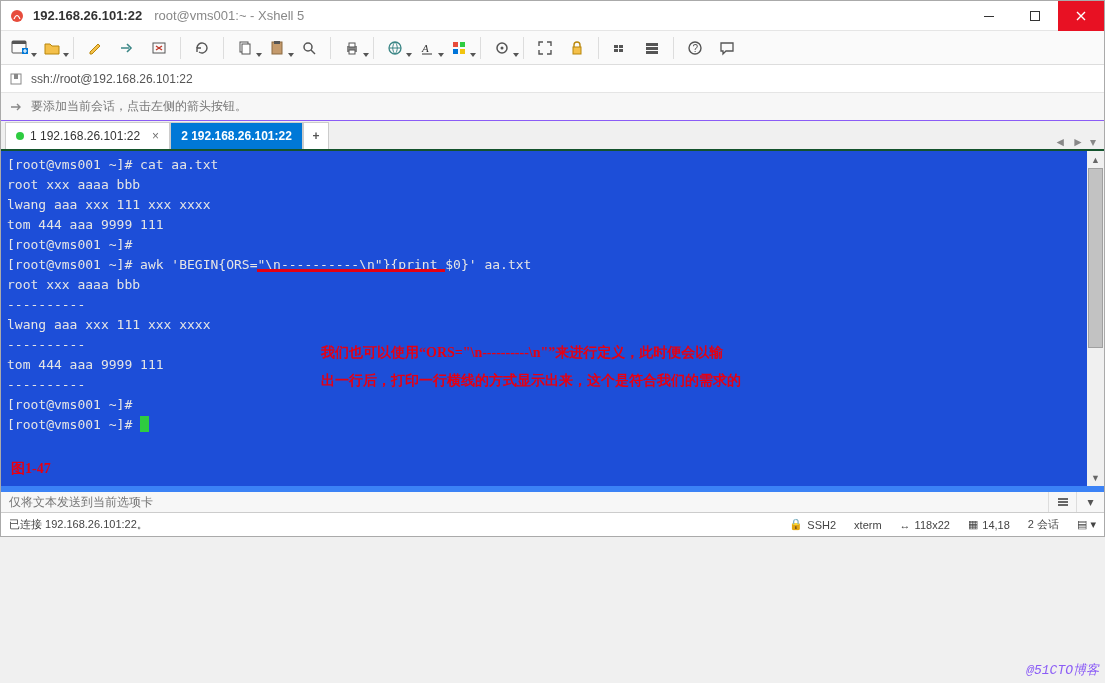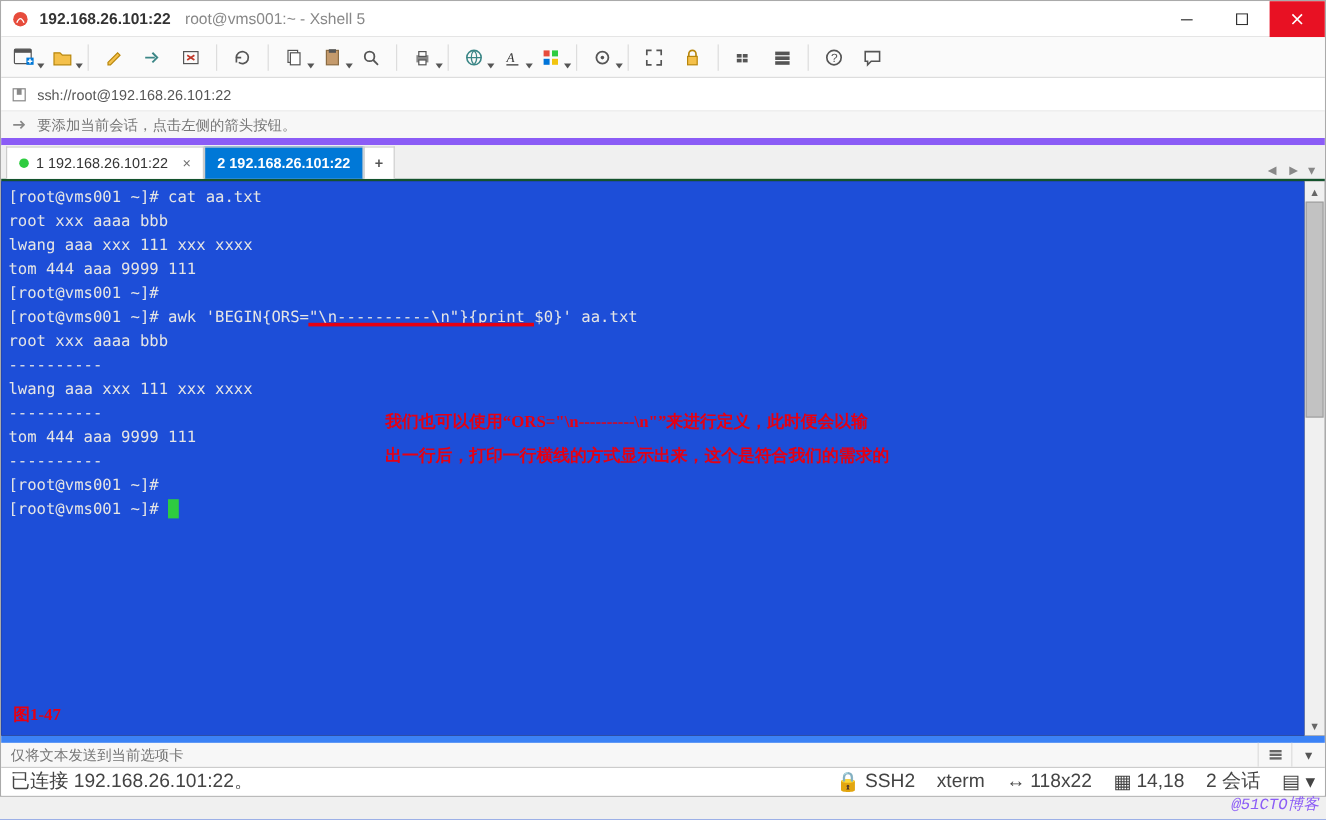--- a/index.html
+++ b/index.html
@@ -1,54 +1,54 @@
 <!DOCTYPE html>
 <html><head>
 <meta charset="utf-8">
 <style>
   * { margin: 0; padding: 0; box-sizing: border-box; }
   body { font-family: "Microsoft YaHei", "Segoe UI", Tahoma, sans-serif; font-size: 12px; background: #f0f0f0; color: #333; width: 1105px; height: 683px; overflow: hidden; position: relative; }
-  .window { border: 1px solid #aaa; width: 1105px; height: 664px; background: #fff; display: flex; flex-direction: column; }
+  .window { border: 1px solid #aaa; width: 1105px; height: 537px; background: #fff; display: flex; flex-direction: column; }
   .titlebar { display: flex; align-items: center; height: 30px; padding: 0 0 0 8px; background: #fff; border-bottom: 1px solid #e5e5e5; }
   .titlebar .app-icon { width: 16px; height: 16px; margin-right: 8px; display: flex; align-items: center; justify-content: center; }
   .titlebar .title1 { font-weight: bold; font-size: 13px; margin-right: 12px; }
   .titlebar .title2 { color: #888; font-size: 13px; }
   .winctrl { margin-left: auto; display: flex; }
   .winbtn { width: 46px; height: 30px; display: flex; align-items: center; justify-content: center; color: #555; }
   .winbtn.close { background: #e81123; color: #fff; }
   .menubar { display: flex; align-items: center; height: 26px; padding: 0 8px; gap: 14px; background: #fff; border-bottom: 1px solid #e5e5e5; font-size: 12px; }
   .menubar span { color: #333; }
   .toolbar { display: flex; align-items: center; height: 34px; padding: 0 6px; gap: 6px; background: #fafafa; border-bottom: 1px solid #ddd; }
   .tb-btn { width: 26px; height: 26px; display: flex; align-items: center; justify-content: center; border-radius: 2px; color: #444; position: relative; }
   .tb-btn.drop::after { content: ""; border-left: 3px solid transparent; border-right: 3px solid transparent; border-top: 4px solid #555; position: absolute; right: -4px; bottom: 4px; }
   .tb-sep { width: 1px; height: 22px; background: #ddd; margin: 0 2px; }
   .addrbar { display: flex; align-items: center; height: 28px; padding: 0 8px; border-bottom: 1px solid #e5e5e5; gap: 8px; color: #555; background: #fff; }
   .addrbar input { flex: 1; border: none; outline: none; font-size: 12px; color: #555; background: transparent; }
-  .hintbar { display: flex; align-items: center; height: 28px; padding: 0 8px; background: #f7f7f7; border-bottom: 6px solid #8b5cf6; color: #777; gap: 8px; }
+  .hintbar { display: flex; align-items: center; height: 28px; padding: 0 8px; background: #f7f7f7; border-bottom: 1px solid #8b5cf6; color: #777; gap: 8px; }
   .tabbar { display: flex; align-items: flex-end; height: 30px; background: #f0f0f0; border-bottom: 2px solid #14532d; padding-left: 4px; gap: 0; }
   .tab { display: flex; align-items: center; height: 27px; padding: 0 10px; background: #f5f5f5; border-top: 1px solid #ccc; border-left: 1px solid #ccc; border-right: 1px solid #ccc; gap: 6px; font-size: 12px; }
   .tab.inactive { background: #fff; }
   .tab.active { background: #0078d7; color: #fff; font-weight: bold; flex-direction: column; }
   .tab .dot { width: 8px; height: 8px; border-radius: 50%; background: #2ecc40; }
   .tab .x { color: inherit; opacity: .7; margin-left: 6px; }
   .tab.new { width: 26px; justify-content: center; padding: 0; background: #fff; font-weight: bold; color: #555; }
   .tabbar-nav { margin-left: auto; display: flex; align-items: center; padding-right: 8px; gap: 6px; color: #888; }
   .terminal-wrap { flex: 1; display: flex; background: #000; position: relative; }
   .terminal { flex: 1; background: #1d4ed8; color: #e5e5e5; font-family: "Consolas","NSimSun","SimSun",monospace; font-size: 13px; line-height: 20px; padding: 4px 6px; white-space: pre; position: relative; overflow: hidden; }
   .terminal .cursor { display: inline-block; width: 9px; height: 16px; background: #2ecc40; vertical-align: text-bottom; }
   .scrollbar { width: 17px; background: #f0f0f0; display: flex; flex-direction: column; align-items: center; }
   .scrollbar .arrow { height: 17px; width: 100%; display: flex; align-items: center; justify-content: center; color: #666; font-size: 9px; }
   .scrollbar .thumb { width: 15px; background: #c2c2c2; border: 1px solid #a0a0a0; }
   .underline { position: absolute; height: 3px; background: #e60012; }
   .anno { position: absolute; color: #e60012; font-family: "Microsoft YaHei"; font-size: 14px; font-weight: bold; line-height: 28px; }
   .figlabel { position: absolute; color: #e60012; font-family: "Microsoft YaHei"; font-size: 14px; font-weight: bold; }
   .inputbar { height: 26px; display: flex; align-items: center; border-top: 6px solid #3b82f6; background: #f7f7f7; }
   .inputbar input { flex: 1; border: none; background: transparent; outline: none; padding: 0 8px; color: #888; font-size: 12px; }
   .inputbar .ib-btn { width: 28px; height: 100%; display: flex; align-items: center; justify-content: center; color: #555; border-left: 1px solid #ddd; }
-  .statusbar { height: 24px; display: flex; align-items: center; border-top: 1px solid #ccc; background: #fff; font-size: 16px; color: #444; padding: 5px 8px; gap: 18px; }
+  .statusbar { height: 24px; display: flex; align-items: center; border-top: 1px solid #ccc; background: #fff; font-size: 11px; color: #444; padding: 5px 8px; gap: 18px; }
   .statusbar .spacer { flex: 1; }
   .statusbar .cell { display: flex; align-items: center; gap: 4px; }
   .watermark { position: absolute; right: 6px; bottom: 4px; color: #8b5cf6; font-style: italic; font-size: 13px; font-family: Liberation Mono, monospace; }
   svg { display: block; }
 </style>
 </head>
 <body>
 
 <div class="window">
 

